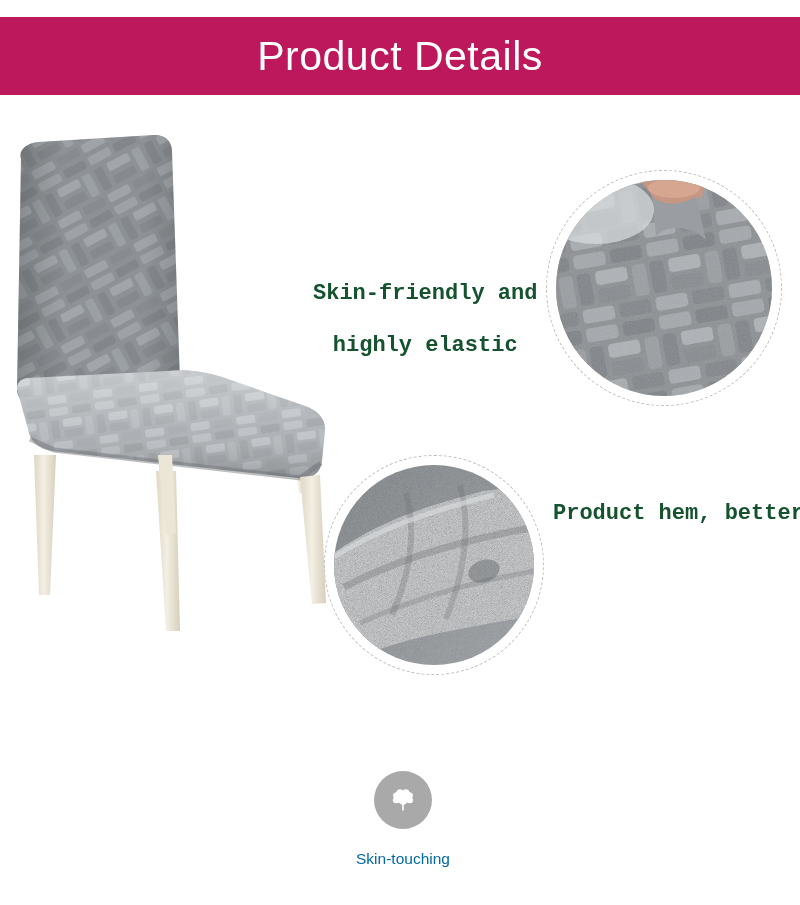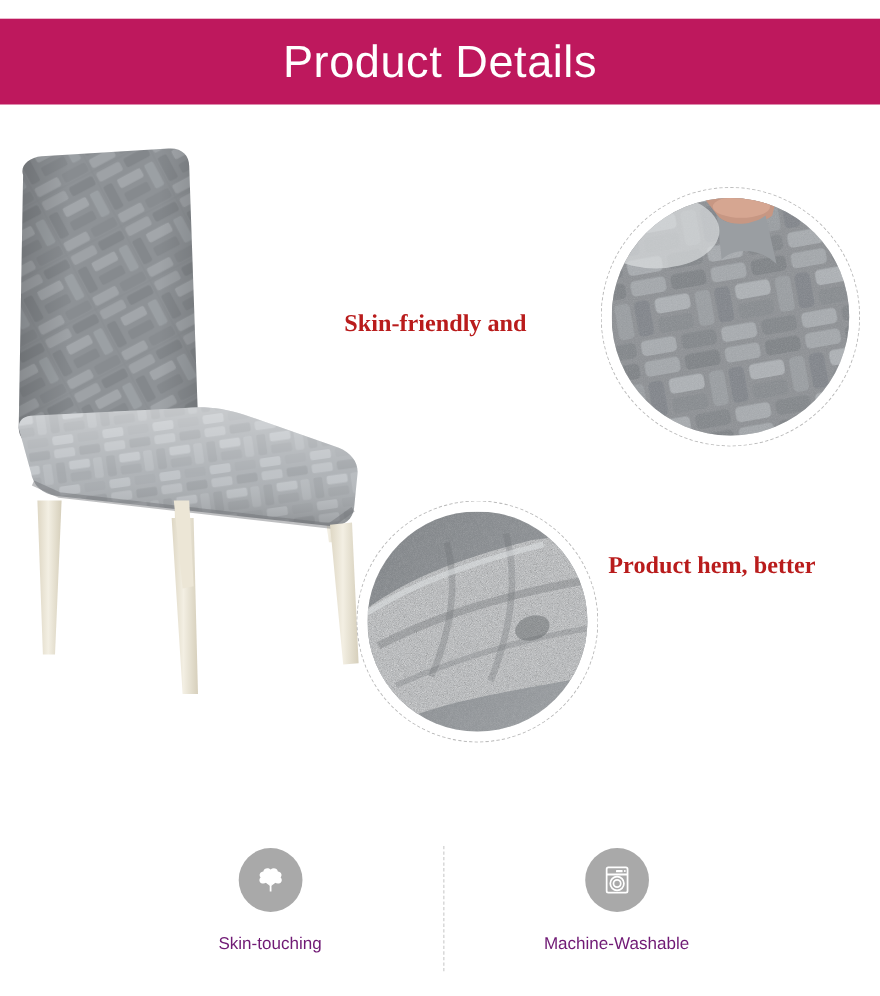--- a/index.html
+++ b/index.html
@@ -43,26 +43,26 @@
     left: 8px;
     top: 133px;
     width: 340px;
     height: 500px;
   }
   .chair-photo svg { display: block; }
 
   
   .callout-text {
     position: absolute;
-    color: #b91c1c;
+    color: #14532d;
     font-weight: bold;
     font-size: 22px;
     line-height: 52px;
     white-space: nowrap;
-    font-family: Liberation Serif, serif;
+    font-family: Liberation Mono, monospace;
     text-align: center;
   }
   .callout-1 { left: 313px; top: 268px; }
   .callout-2 { left: 553px; top: 488px; }
 
   
   .inset {
     position: absolute;
     border-radius: 50%;
     border: 1px dashed #bdbdbd;
@@ -110,21 +110,21 @@
     border-radius: 50%;
     background: #a9a9a9;
     display: flex;
     align-items: center;
     justify-content: center;
     margin-top: 6px;
   }
   .feature-icon svg { display: block; }
   .feature-label {
     margin-top: 21px;
-    color: #701a75;
+    color: #0369a1;
     font-size: 15.5px;
     font-weight: 400;
     white-space: nowrap;
     font-family: "Liberation Sans", sans-serif;
   }
 </style>
 </head>
 <body>
 
 <div class="banner">
@@ -233,20 +233,21 @@
       <path d="M26 322 L48 322 L42 462 L31 462 Z" fill="url(#legGrad)"></path>
       <path d="M148 338 L168 338 L172 498 L158 498 Z" fill="url(#legGrad)"></path>
       <path d="M292 344 L312 342 L318 470 L304 471 Z" fill="url(#legGrad)"></path>
       <path d="M150 322 L164 322 L168 400 L158 402 Z" fill="#ece6d6"></path>
     </g>
   </svg>
 </div>
 
 <div class="callout-text callout-1">
   <div>Skin-friendly and</div>
+  <div>highly elastic</div>
 </div>
 
 <div class="inset inset-1">
   <div class="inset-photo">
     <svg width="218" height="218" viewBox="0 0 218 218" xmlns="http://www.w3.org/2000/svg">
       <defs>
         <pattern id="weaveBig" width="74" height="74" patternUnits="userSpaceOnUse" patternTransform="rotate(-10)">
           <rect width="74" height="74" fill="#8d9094"></rect>
           <rect x="3" y="4" width="32" height="14" rx="4" fill="#a4a8ac"></rect>
           <rect x="40" y="4" width="32" height="14" rx="4" fill="#7e8286"></rect>
@@ -336,29 +337,14 @@
           <path d="M15.2 18h1.6v8.5h-1.6z"></path>
           <path d="M15.9 21.6l-4.6-3.3.9-1.3 4.6 3.3zM16.1 21.6l4.6-3.3-.9-1.3-4.6 3.3z"></path>
         </svg>
       </span>
     </div>
     <div class="feature-label">Skin-touching</div>
   </div>
 
 
 
-  <div class="feature">
-    <div class="feature-icon">
-      <span>
-        <svg width="32" height="32" viewBox="0 0 32 32" xmlns="http://www.w3.org/2000/svg" fill="none" stroke="#ffffff" stroke-width="1.6">
-          <rect x="6.5" y="4.5" width="19" height="23" rx="1.5"></rect>
-          <line x1="6.5" y1="11" x2="25.5" y2="11"></line>
-          <rect x="15" y="6.8" width="6" height="2.2" rx="0.6" fill="#ffffff" stroke="none"></rect>
-          <circle cx="23" cy="7.9" r="0.9" fill="#ffffff" stroke="none"></circle>
-          <circle cx="16" cy="19.2" r="6.2"></circle>
-          <circle cx="16" cy="19.2" r="3.3"></circle>
-        </svg>
-      </span>
-    </div>
-    <div class="feature-label">Machine-Washable</div>
-  </div>
 
 </div>
 
 </body></html>

